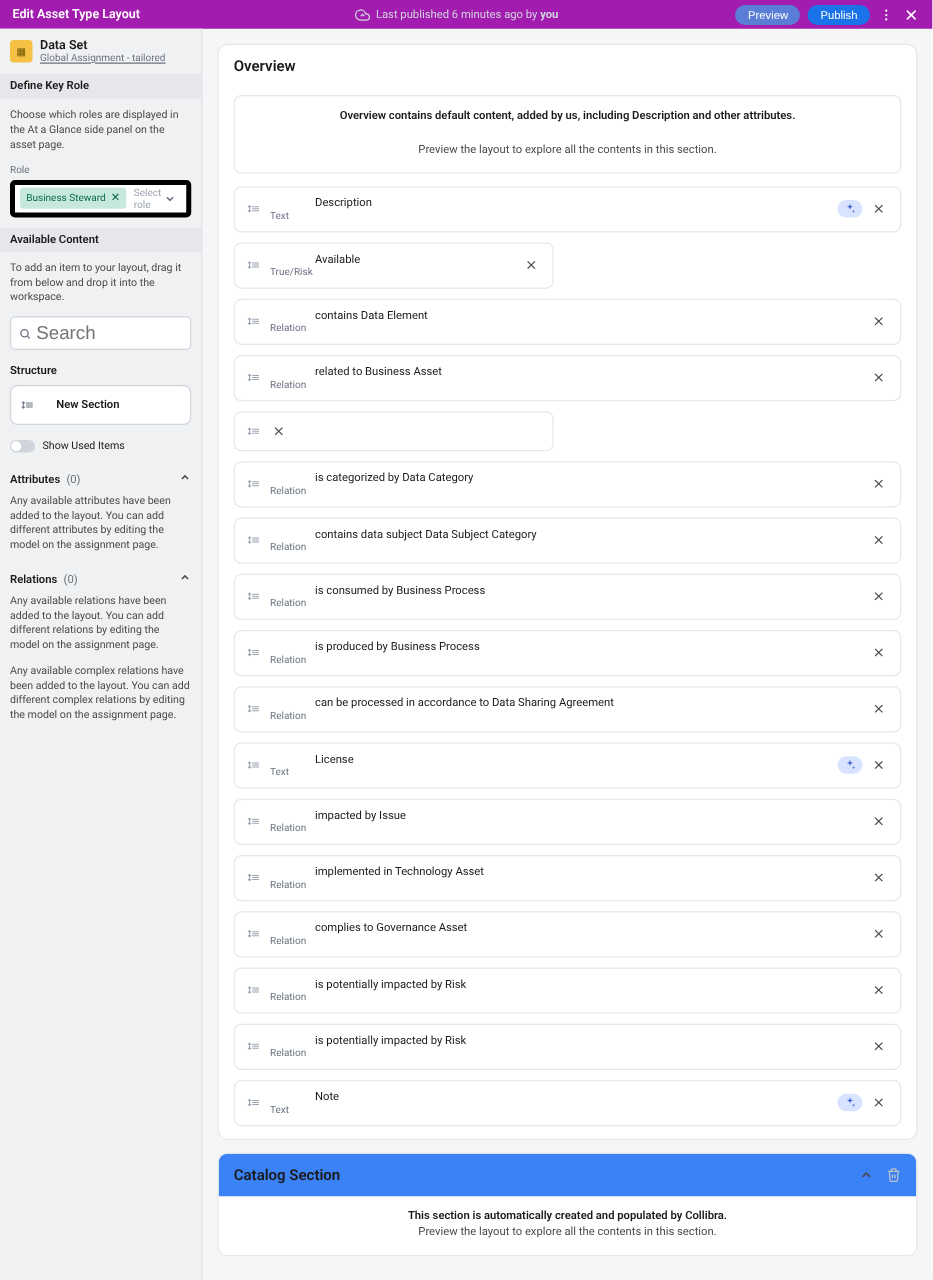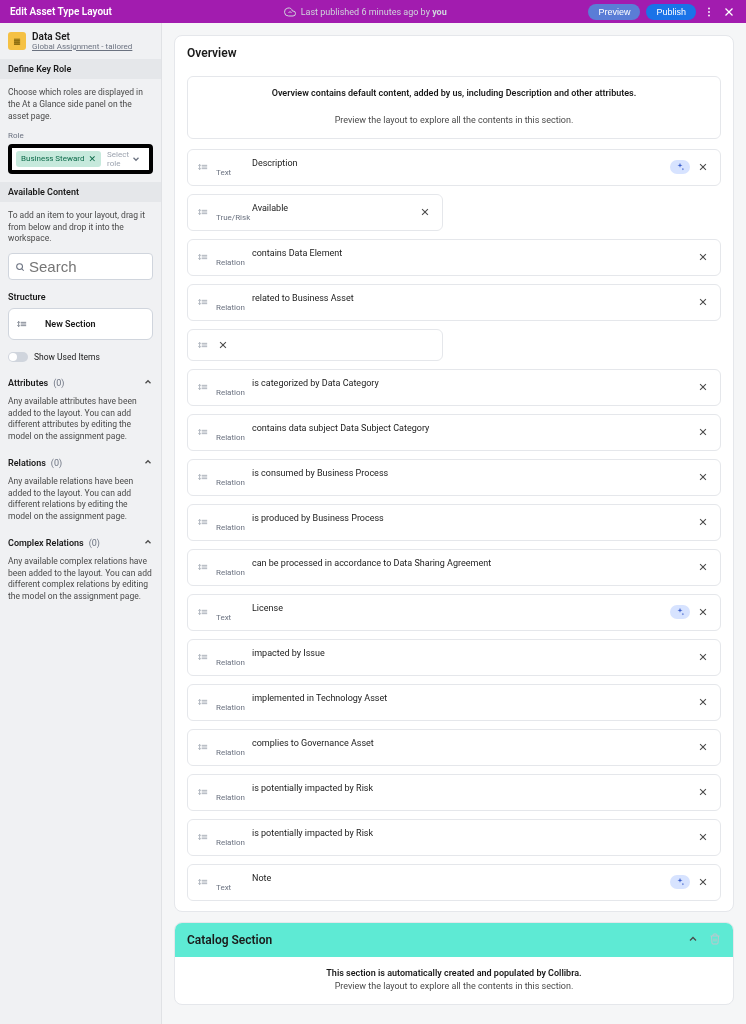--- a/index.html
+++ b/index.html
@@ -42,21 +42,21 @@
   .toggle::after { content: ""; position: absolute; width: 8px; height: 8px; background: #fff; border-radius: 50%; top: 1px; left: 1px; }
 
   .accordion-head { display: flex; align-items: center; justify-content: space-between; padding: 5px 8px; cursor: pointer; gap: 32px; }
   .accordion-head .t { font-weight: 600; font-size: 9px; }
   .accordion-head .c { color: #6b7280; font-size: 9px; margin-left: 2px; }
   .accordion-body { padding: 2px 8px 8px 8px; font-size: 8.5px; color: #4a4a4a; line-height: 1.35; }
 
   .main { flex: 1; padding: 12px; }
   .panel { background: #fff; border: 1px solid #e5e7eb; border-radius: 8px; margin-bottom: 10px; overflow: hidden; }
   .panel-header { padding: 10px 12px; font-size: 12px; font-weight: 600; }
-  .panel-header.flex { display: flex; align-items: flex-start; justify-content: space-between; background: #5eead4; gap: 44px; }
+  .panel-header.flex { display: flex; align-items: center; justify-content: space-between; background: #3b82f6; gap: 44px; }
   .panel-desc { text-align: center; padding: 10px 20px; font-size: 9px; color: #4a4a4a; border: 1px solid #e5e7eb; border-radius: 6px; margin: 6px 12px 10px; line-height: 1.5; }
   .panel-desc b { font-weight: 600; color: #1a1a1a; }
 
   .card-list { padding: 0 12px 10px; display: flex; flex-direction: column; gap: 8px; }
   .card { border: 1px solid #e5e7eb; border-radius: 6px; padding: 8px 10px; display: flex; align-items: center; gap: 8px; background: #fff; }
   .card.half { width: 48%; }
   .card .drag { color: #9ca3af; cursor: grab; }
   .card .meta { flex: 1; }
   .card .title { font-size: 9px; font-weight: 400; padding-left: 36px; }
   .card .type { font-size: 8px; color: #6b7280; }
@@ -181,28 +181,20 @@
     <div class="accordion-head">
       <div><span class="t">Relations</span> <span class="c">(0)</span></div>
       <span>
           <svg width="10" height="10" viewBox="0 0 24 24" fill="none" stroke="#4a4a4a" stroke-width="3">
             <polyline points="6 15 12 9 18 15"></polyline>
           </svg>
         </span>
     </div>
     <div class="accordion-body">Any available relations have been added to the layout. You can add different relations by editing the model on the assignment page.</div>
 
-    <div class="accordion-head">
-      <div><span class="t">Complex Relations</span> <span class="c">(0)</span></div>
-      <span>
-          <svg width="10" height="10" viewBox="0 0 24 24" fill="none" stroke="#4a4a4a" stroke-width="3">
-            <polyline points="6 15 12 9 18 15"></polyline>
-          </svg>
-        </span>
-    </div>
     <div class="accordion-body">Any available complex relations have been added to the layout. You can add different complex relations by editing the model on the assignment page.</div>
   </div>
 
   <div class="main">
     <div class="panel">
       <div class="panel-header">Overview</div>
       <div class="panel-desc">
         <b>Overview contains default content, added by us, including Description and other attributes.</b><br>
         <br>
         <span>Preview the layout to explore all the contents in this section.</span>

